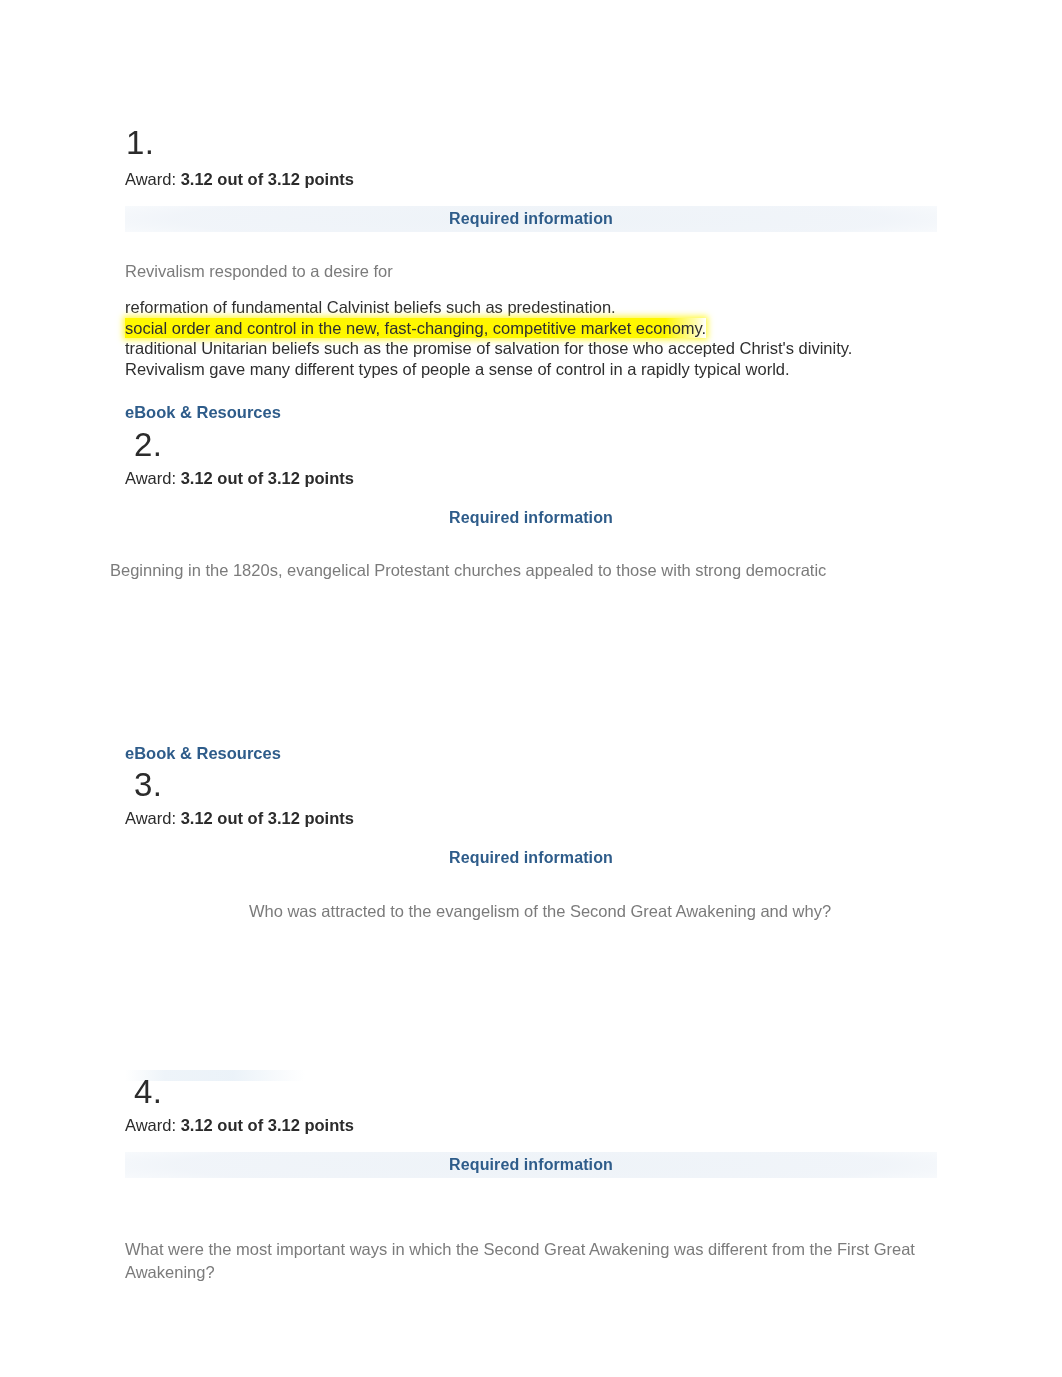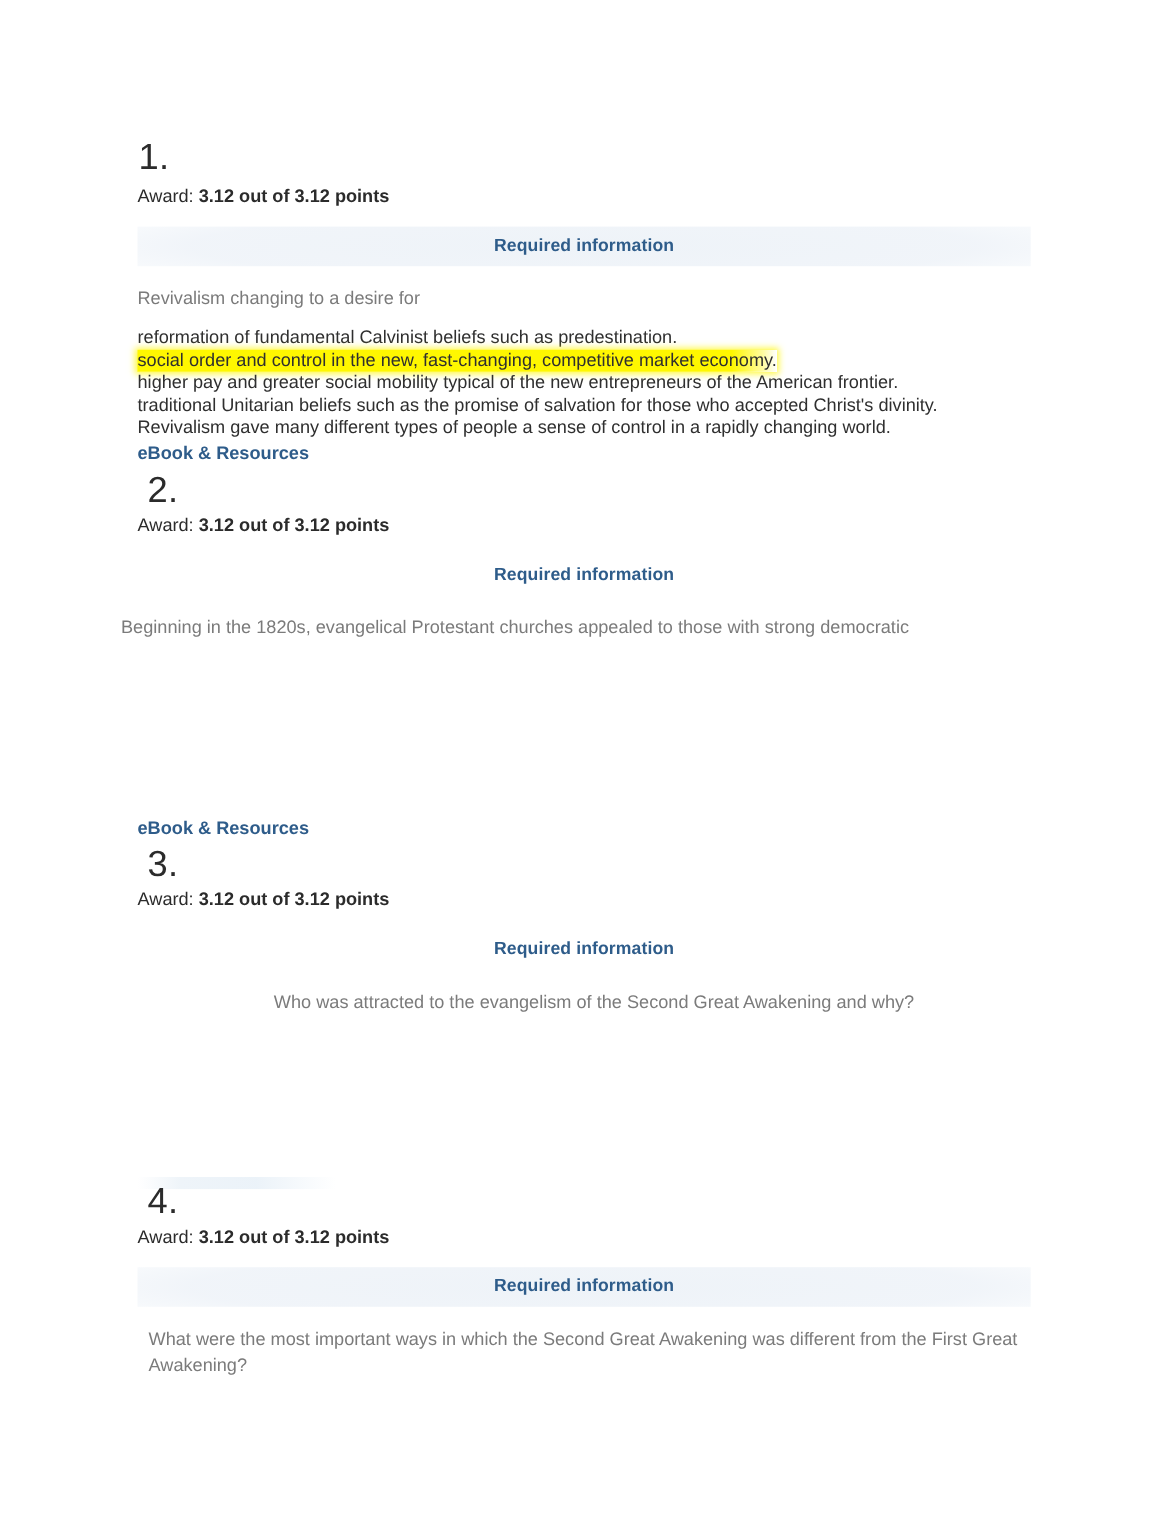--- a/index.html
+++ b/index.html
@@ -44,21 +44,21 @@
     line-height: 1.2;
     white-space: nowrap;
     text-align: center;
   }
   .award .award-label { font-weight: 400; }
   .award .award-value { font-weight: 700; }
 
   
   .req-band {
     width: 812px;
-    height: 36px;
+    height: 26px;
     display: flex;
     align-items: center;
     justify-content: center;
     background: radial-gradient(ellipse 80% 150% at 50% 50%,
                  rgba(238,243,248,1) 0%,
                  rgba(240,244,249,0.95) 55%,
                  rgba(248,251,253,0.45) 82%,
                  rgba(255,255,255,0) 100%);
   }
   .req-band.plain { background: none; }
@@ -129,28 +129,27 @@
 
   <div class="abs award" style="left:125px; top:170px;">
     <span class="award-label">Award:</span>
     <span class="award-value">3.12 out of 3.12 points</span>
   </div>
 
   <div class="abs req-band" style="left:125px; top:206px;">
     <span class="req-text">Required information</span>
   </div>
 
-  <div class="abs prompt" style="left:125px; top:260px;">Revivalism changing to a desire for</div>
+  <div class="abs prompt" style="left:125px; top:260px;">Revivalism responded to a desire for</div>
 
   <div class="abs options" style="left:125px; top:297px;">
     <span class="opt"><span>reformation of fundamental Calvinist beliefs such as predestination.</span></span>
     <span class="opt"><span class="hl">social order and control in the new, fast-changing, competitive market economy.</span></span>
-    <span class="opt"><span>higher pay and greater social mobility typical of the new entrepreneurs of the American frontier.</span></span>
     <span class="opt"><span>traditional Unitarian beliefs such as the promise of salvation for those who accepted Christ's divinity.</span></span>
-    <span class="opt"><span>Revivalism gave many different types of people a sense of control in a rapidly changing world.</span></span>
+    <span class="opt"><span>Revivalism gave many different types of people a sense of control in a rapidly typical world.</span></span>
   </div>
 
   <a class="abs ebook-link" style="left:125px; top:403px;" href="#">eBook &amp; Resources</a>
 
   <div class="abs q-number" style="left:134px; top:428px;">2.</div>
 
   <div class="abs award" style="left:125px; top:469px;">
     <span class="award-label">Award:</span>
     <span class="award-value">3.12 out of 3.12 points</span>
   </div>
@@ -182,15 +181,15 @@
 
   <div class="abs award" style="left:125px; top:1116px;">
     <span class="award-label">Award:</span>
     <span class="award-value">3.12 out of 3.12 points</span>
   </div>
 
   <div class="abs req-band" style="left:125px; top:1152px;">
     <span class="req-text">Required information</span>
   </div>
 
-  <div class="abs prompt" style="left:125px; top:1207px;margin-left:10px;">What were the most important ways in which the Second Great Awakening was different from the First Great Awakening?</div>
+  <div class="abs prompt" style="left:125px; top:1238px;">What were the most important ways in which the Second Great Awakening was different from the First Great Awakening?</div>
 
 </div>
 
 </body></html>

